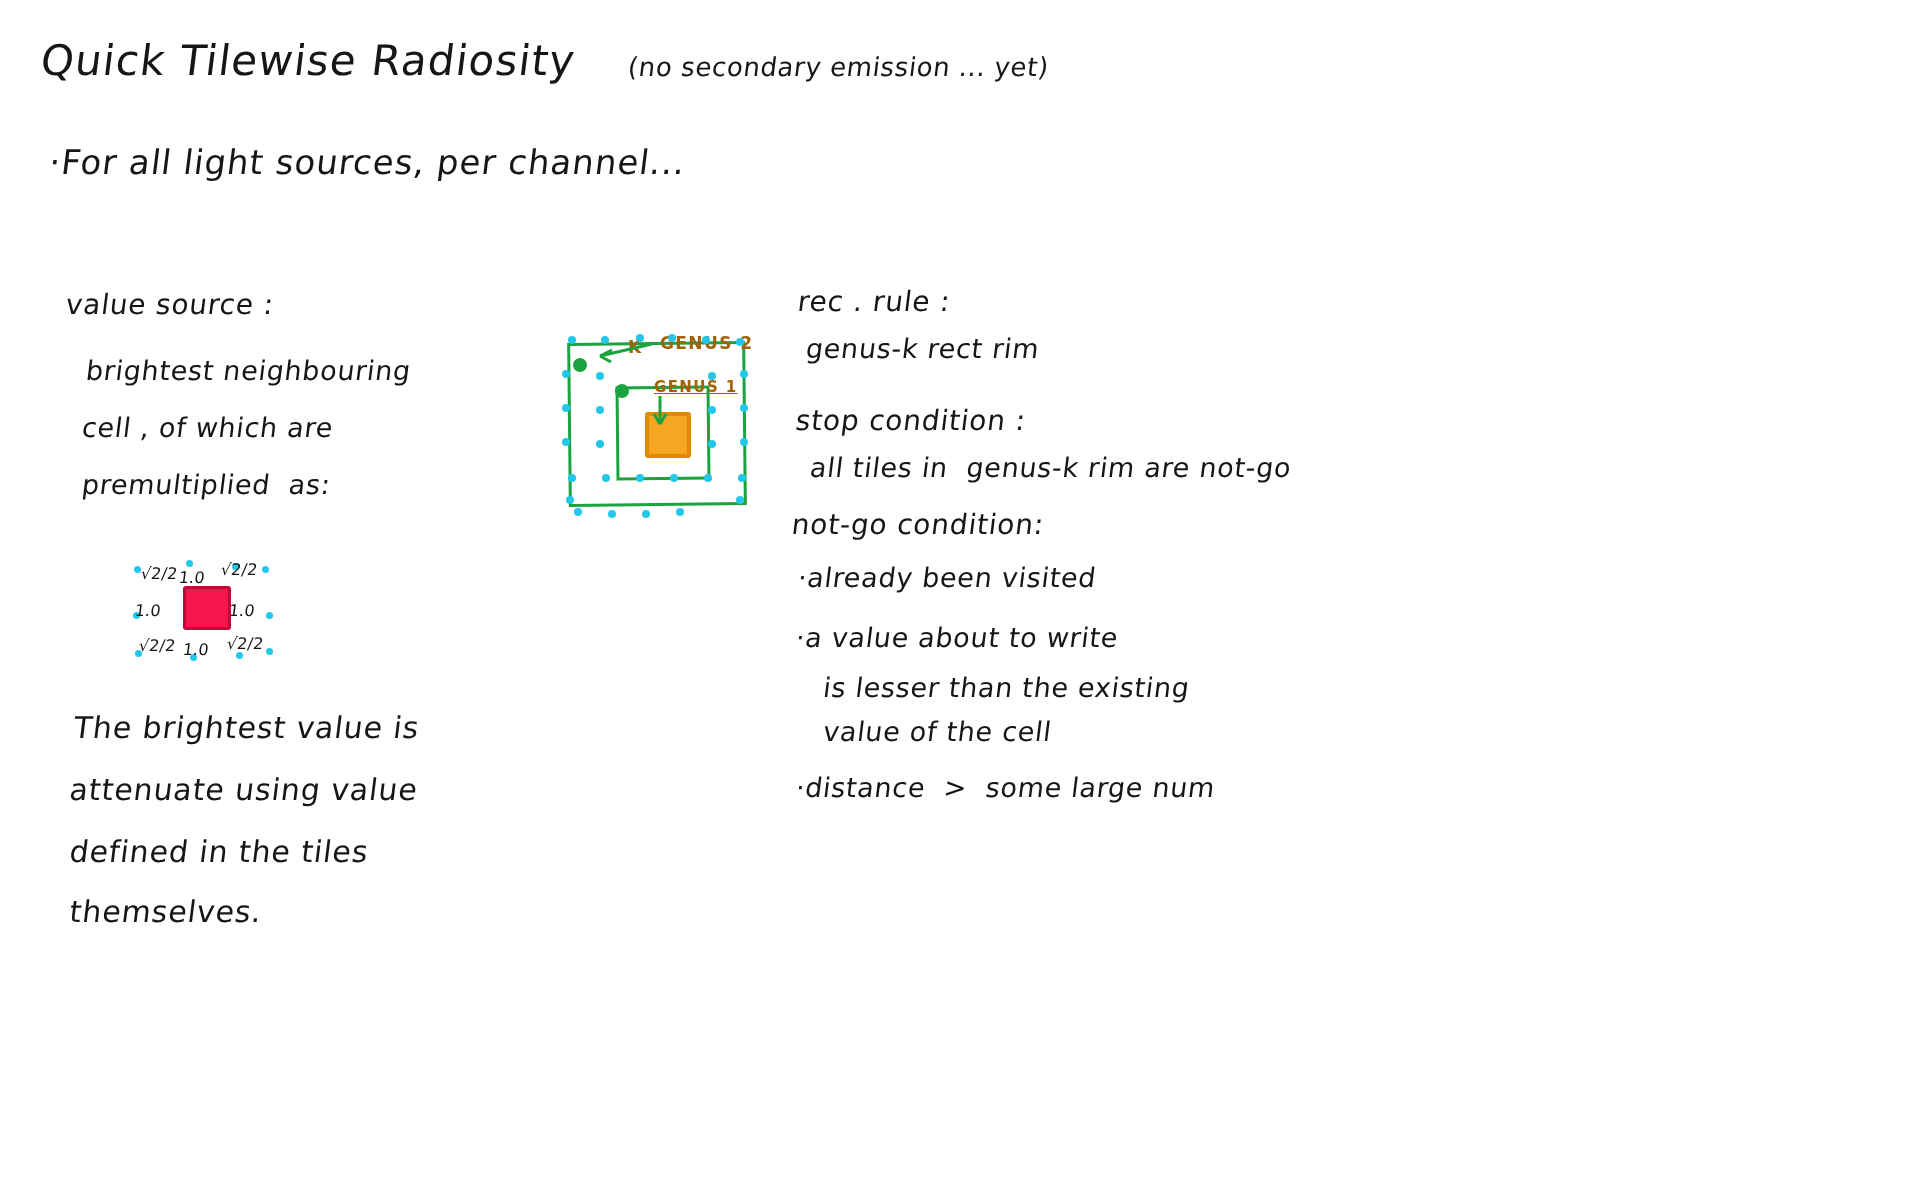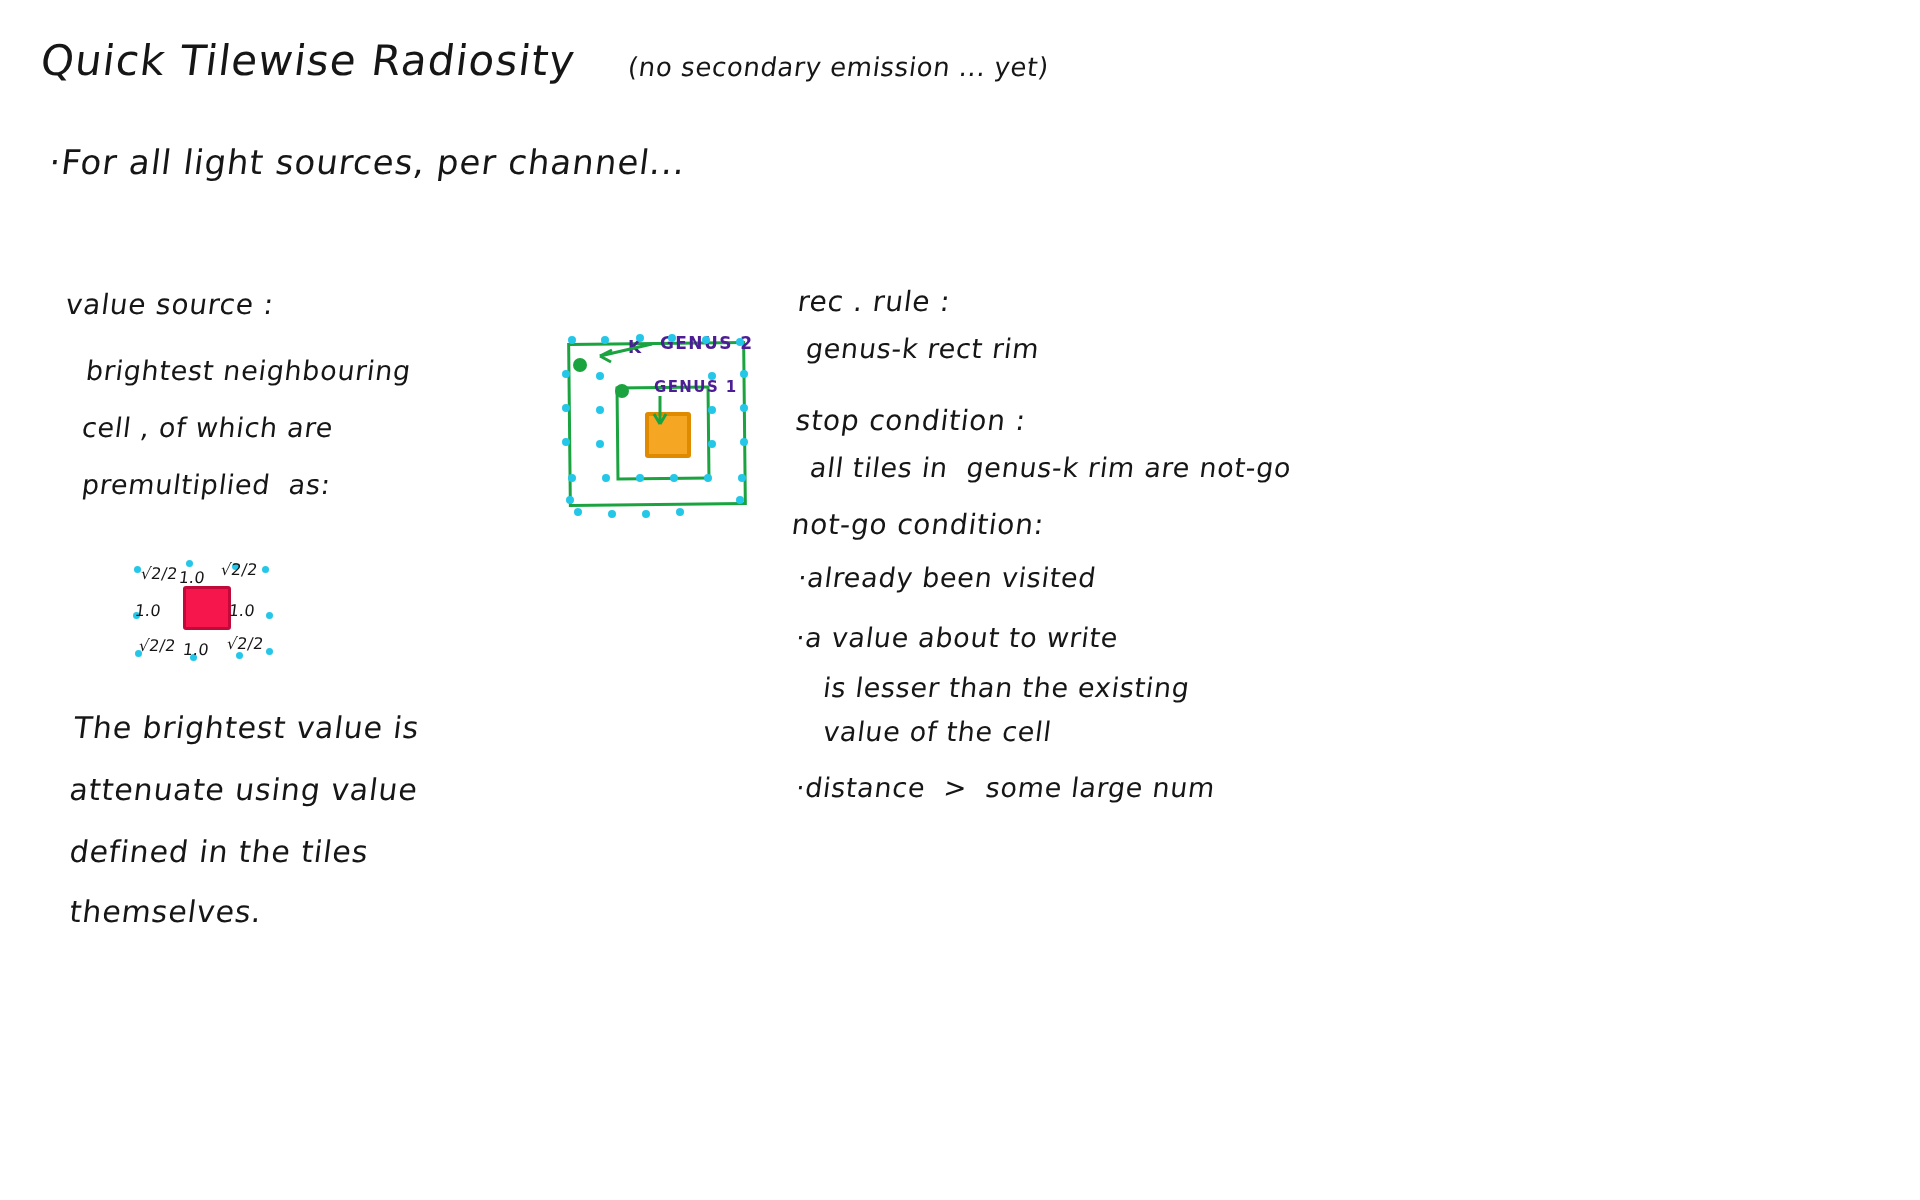--- a/index.html
+++ b/index.html
@@ -66,21 +66,21 @@
     letter-spacing: 0.9px;
   }
   .small-num {
     font-size: 16px;
     letter-spacing: 0.2px;
     color: #161616;
   }
   .green-label {
     font-size: 17px;
     font-weight: bold;
-    color: #4c1d95;
+    color: #a16207;
     letter-spacing: 1.4px;
   }
 
   
   .minigrid {
     position: absolute;
     left: 128px;
     top: 548px;
     width: 160px;
     height: 110px;
@@ -177,21 +177,21 @@
   <div class="hw para-line slant" style="left:72px; top:834px;">defined in the tiles</div>
   <div class="hw para-line slant" style="left:72px; top:894px;">themselves.</div>
 
   <div class="genus-box" style="left:568px; top:342px; width:172px; height:158px; transform: rotate(-0.6deg);"></div>
   <div class="genus-box" style="left:616px; top:386px; width:88px; height:88px; transform: rotate(-0.6deg);"></div>
   <div class="orange-cell"></div>
   <div class="green-dot" style="left:573px; top:358px;"></div>
   <div class="green-dot" style="left:615px; top:384px;"></div>
 
   <div class="hw green-label" style="left:660px; top:333px;">GENUS 2</div>
-  <div class="hw green-label" style="left:654px; top:378px; font-size:15px;">GENUS 1</div>
+  <div class="hw green-label" style="left:654px; top:378px; font-size:15px;text-decoration:underline;">GENUS 1</div>
   <div class="hw green-label" style="left:628px; top:337px;">K</div>
 
   <svg class="overlay" viewBox="0 0 1920 1200">
 
     <path d="M652 344 L600 356" stroke="#1aa33f" stroke-width="3" fill="none"></path>
     <path d="M600 356 L612 350 M600 356 L611 362" stroke="#1aa33f" stroke-width="3" fill="none"></path>
 
     <path d="M660 396 L660 424" stroke="#1aa33f" stroke-width="3" fill="none"></path>
     <path d="M660 424 L654 414 M660 424 L666 414" stroke="#1aa33f" stroke-width="3" fill="none"></path>
 

